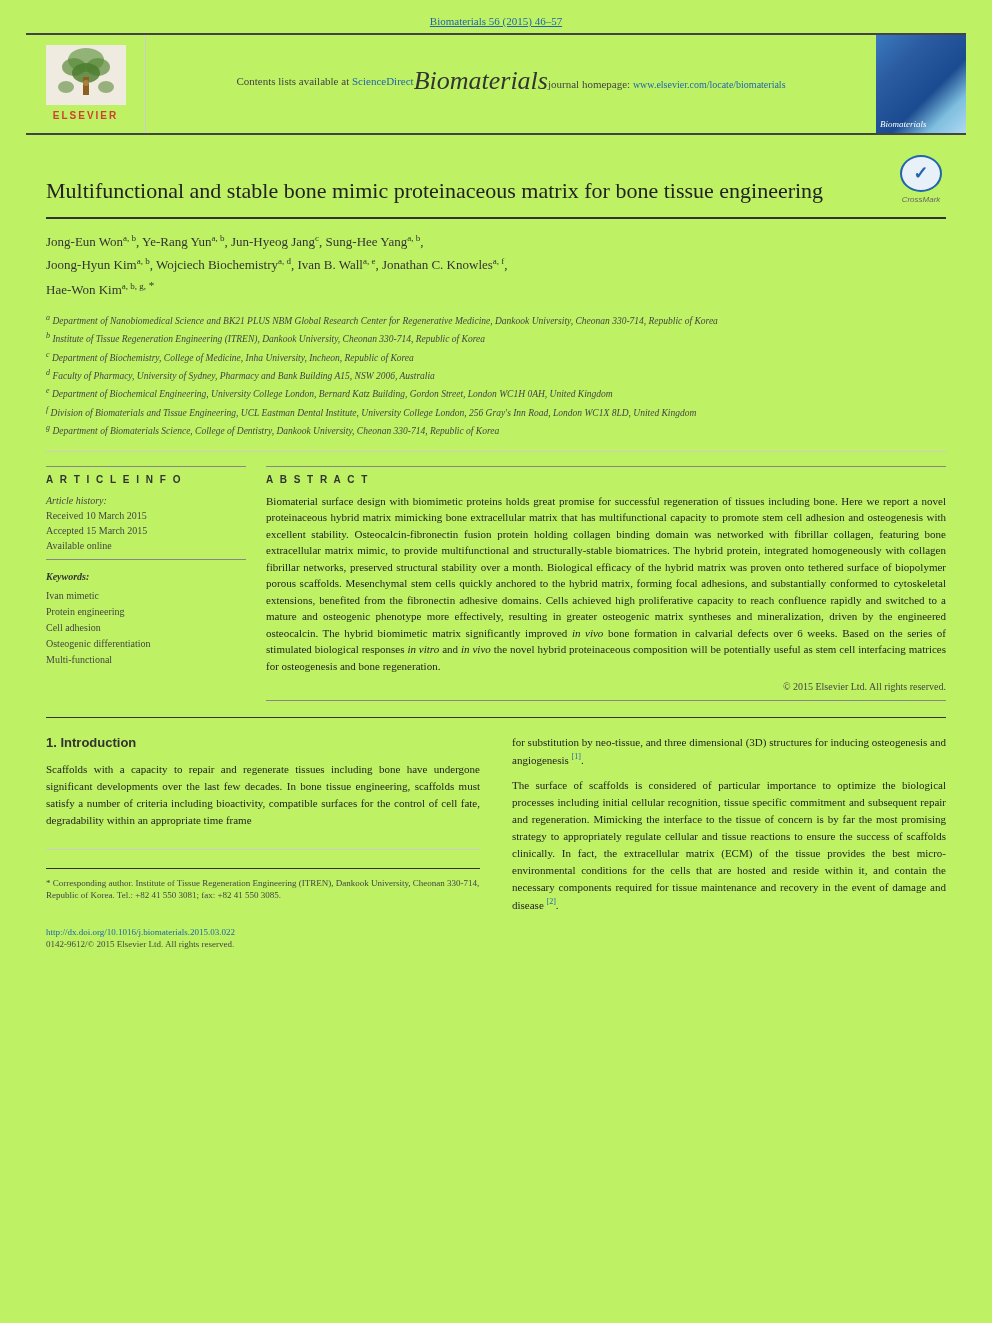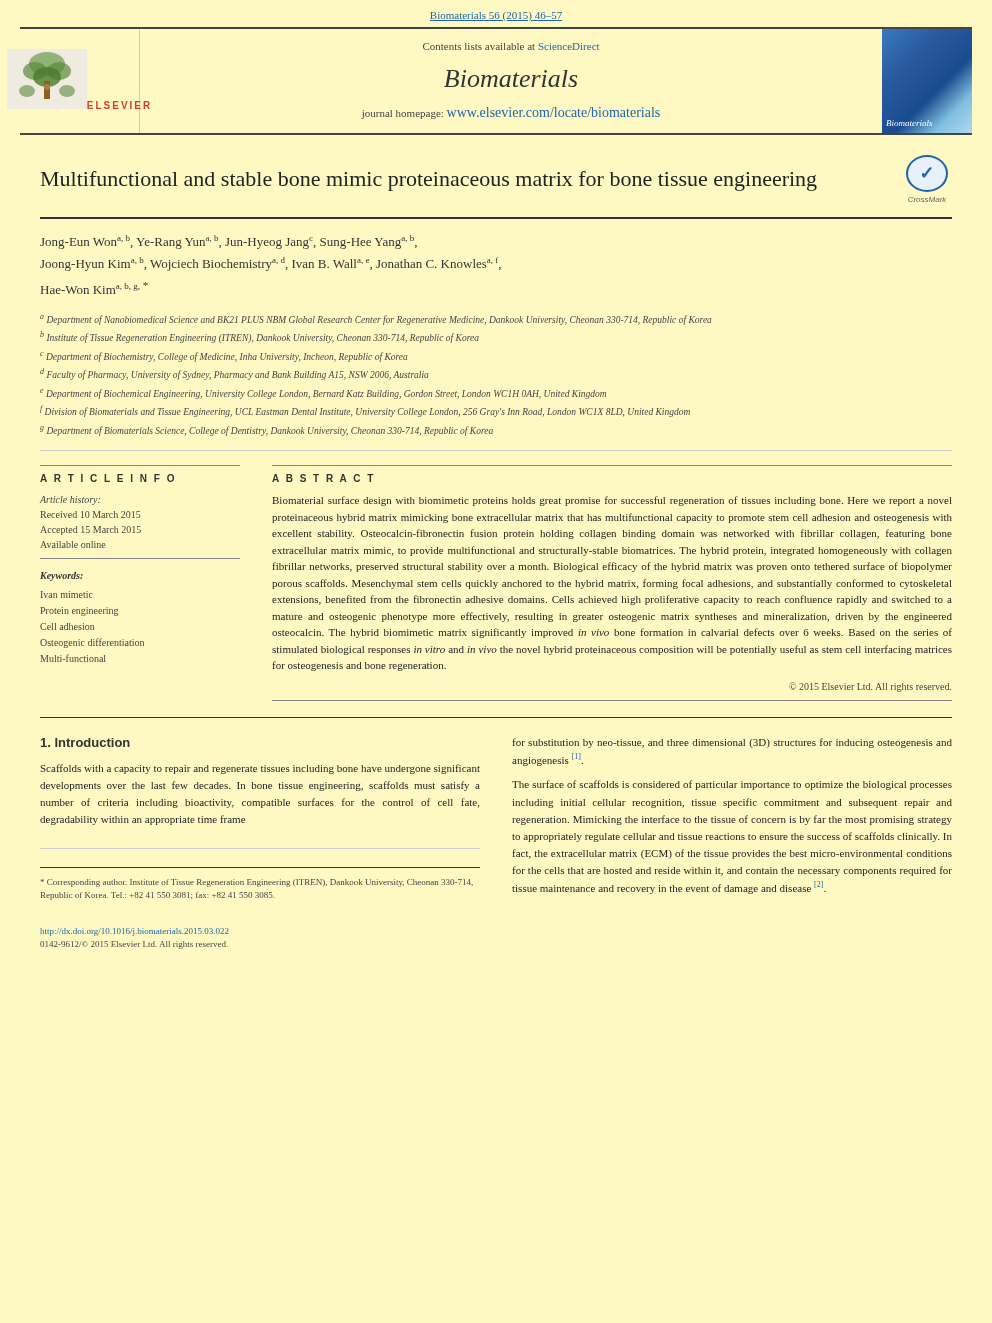--- a/index.html
+++ b/index.html
@@ -8,22 +8,22 @@
       background: #fff;
       color: #000;
       width: 992px;
       min-height: 1323px;
       font-size: 13px;
       line-height: 1.4;
     }
     .page {
       width: 992px;
       min-height: 1323px;
-      background: #fef9c3;
-      padding: 0;
+      background: #bef264;
+      padding: 6px;
     }
     
     .top-journal-link {
       text-align: center;
       padding: 8px 0 4px 0;
       font-size: 11px;
       color: #2166ac;
     }
     
     .header-area {
@@ -37,22 +37,22 @@
       width: 120px;
       min-width: 120px;
       padding: 10px;
       display: flex;
       align-items: center;
       justify-content: center;
       border-right: 1px solid #ccc;
     }
     .elsevier-logo {
       display: flex;
-      flex-direction: row;
-      align-items: flex-end;
+      flex-direction: column;
+      align-items: center;
     }
     .elsevier-tree {
       width: 80px;
       height: 60px;
       background: #e8e0d0;
       display: flex;
       align-items: center;
       justify-content: center;
       font-size: 8px;
       color: #666;
@@ -67,21 +67,21 @@
     .elsevier-text {
       font-size: 10px;
       font-weight: bold;
       color: #d04030;
       letter-spacing: 2px;
       font-family: Arial, sans-serif;
     }
     .header-center {
       flex: 1;
       display: flex;
-      flex-direction: column;
+      flex-direction: row;
       align-items: center;
       justify-content: center;
       padding: 10px 20px;
     }
     .sciencedirect-line {
       font-size: 11px;
       color: #444;
       margin-bottom: 6px;
     }
     .sciencedirect-link {
@@ -96,21 +96,21 @@
       margin-bottom: 6px;
       font-family: 'Times New Roman', serif;
     }
     .homepage-line {
       font-size: 11px;
       color: #444;
     }
     .homepage-link {
       color: #2166ac;
       text-decoration: none;
-      font-size: 14px;
+      font-size: 10px;
     }
     .header-right {
       width: 90px;
       min-width: 90px;
       display: flex;
       align-items: center;
       justify-content: center;
       overflow: hidden;
     }
     .biomaterials-img {
@@ -130,21 +130,21 @@
     }
 
     
     .main-content {
       padding: 20px 40px 20px 40px;
     }
 
     
     .article-title-section {
       display: flex;
-      align-items: center;
+      align-items: flex-end;
       margin-bottom: 12px;
       border-bottom: 2px solid #333;
       padding-bottom: 12px;
     }
     .article-title {
       flex: 1;
       font-size: 22px;
       font-weight: normal;
       line-height: 1.3;
       color: #222;
@@ -218,21 +218,21 @@
       margin-bottom: 2px;
     }
     .affil-sup {
       font-size: 8px;
       vertical-align: super;
     }
 
     
     .two-col-section {
       display: flex;
-      gap: 32px;
+      gap: 20px;
       margin-bottom: 16px;
     }
     .left-col {
       width: 200px;
       min-width: 200px;
     }
     .right-col {
       flex: 1;
     }
 

